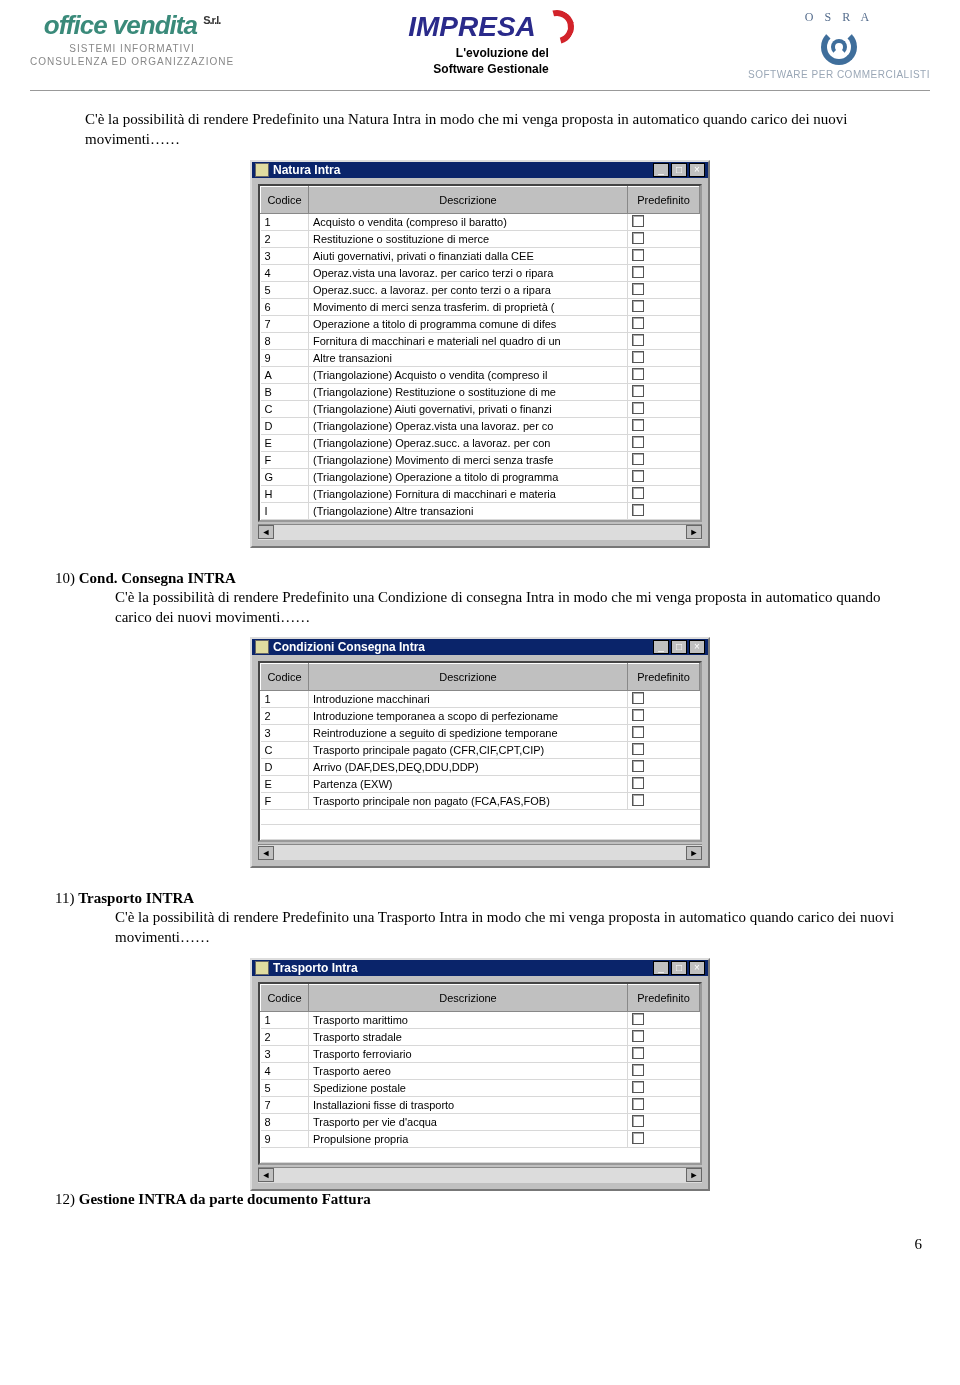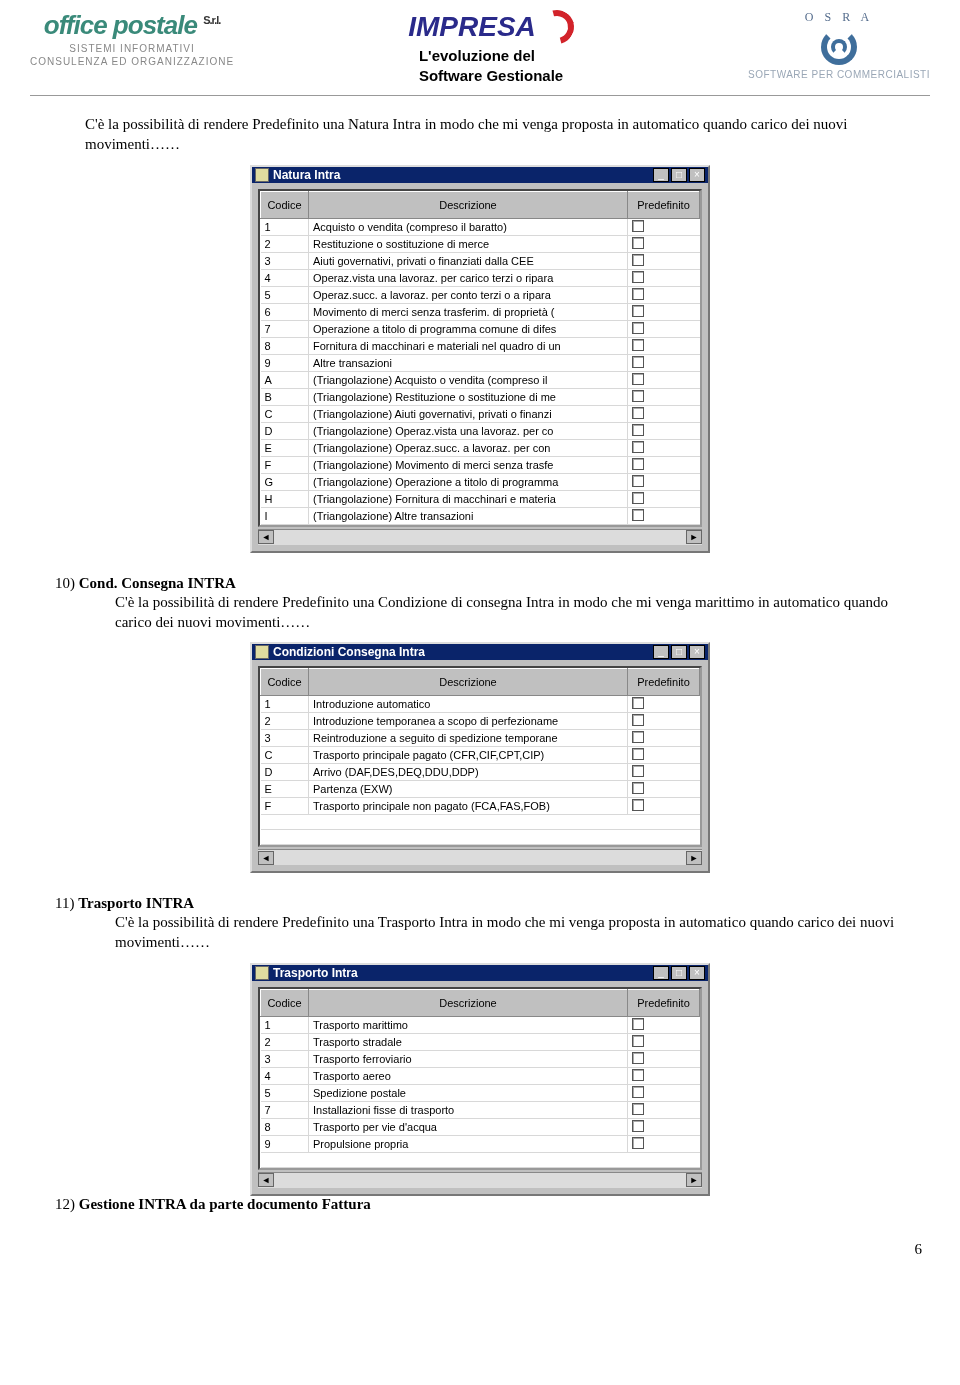--- a/index.html
+++ b/index.html
@@ -50,22 +50,22 @@
     width: 34px; height: 34px;
     border: 6px solid #d2232a;
     border-left-color: transparent;
     border-bottom-color: transparent;
     border-radius: 50%;
     transform: rotate(30deg);
   }
   .logo-center .tag {
     font-family: Arial, sans-serif;
     font-weight: bold;
-    font-size: 15px;
-    text-align: left;
+    font-size: 12px;
+    text-align: right;
     line-height: 1.3;
   }
   .logo-right { display:flex; flex-direction:column; align-items:center; gap:4px; }
   .logo-right .osra { font-family:Georgia,serif; font-size:12px; letter-spacing:4px; color:#556d8d;}
   .logo-right .swirl {
     width:36px;height:36px;border-radius:50%;
     border:6px solid #3f6e9b;
     border-top-color:transparent;
     position:relative;
   }
@@ -153,21 +153,21 @@
   .empty-track{flex:1;}
   .page-num { text-align:right; font-size:15px; margin-top:28px; margin-right:8px;}
   .pad-rows td { border:none; background:#fff;}
 </style>
 </head>
 <body>
 
 <div class="header">
   <div class="logo-left">
     <div class="brand">
-      <span>office postale</span>
+      <span>office vendita</span>
       <span class="srl">S.r.l.</span>
     </div>
     <div class="sub1">SISTEMI INFORMATIVI</div>
     <div class="sub2">CONSULENZA ED ORGANIZZAZIONE</div>
   </div>
   <div class="logo-center">
     <div class="impresa">
       <span>IMPRESA</span>
       <span class="arc"></span>
     </div>
@@ -311,21 +311,21 @@
       <div class="empty-track"></div>
       <div class="sbtn">►</div>
     </div>
   </div>
 </div>
 
 <p class="section-title">
   <span>10)</span>
   <b>Cond. Consegna INTRA</b>
 </p>
-<p class="para-under">C'è  la possibilità di rendere Predefinito una Condizione di consegna Intra in modo che mi venga marittimo in automatico quando carico dei nuovi movimenti……</p>
+<p class="para-under">C'è  la possibilità di rendere Predefinito una Condizione di consegna Intra in modo che mi venga proposta in automatico quando carico dei nuovi movimenti……</p>
 
 <div class="window">
   <div class="titlebar">
     <div class="left">
       <span class="icon"></span>
       <span>Condizioni Consegna Intra</span>
     </div>
     <div class="wbtns">
       <div class="wbtn">_</div>
       <div class="wbtn">□</div>
@@ -343,21 +343,21 @@
         <thead>
             <tr>
           <th>Codice</th>
           <th>Descrizione</th>
           <th>Predefinito</th>
         </tr>
           </thead>
         <tbody>
             <tr>
               <td class="codecell">1</td>
-              <td class="desccell">Introduzione automatico</td>
+              <td class="desccell">Introduzione macchinari</td>
               <td class="chkcell"><span class="chk"></span></td>
             </tr>
             <tr>
               <td class="codecell">2</td>
               <td class="desccell">Introduzione temporanea a scopo di perfezioname</td>
               <td class="chkcell"><span class="chk"></span></td>
             </tr>
             <tr>
               <td class="codecell">3</td>
               <td class="desccell">Reintroduzione a seguito di spedizione temporane</td>

